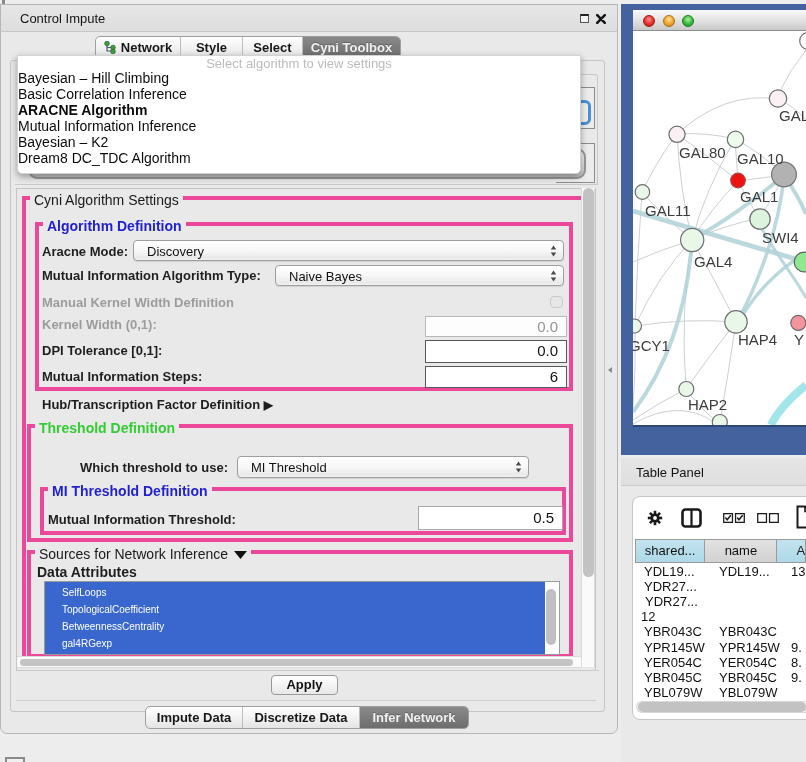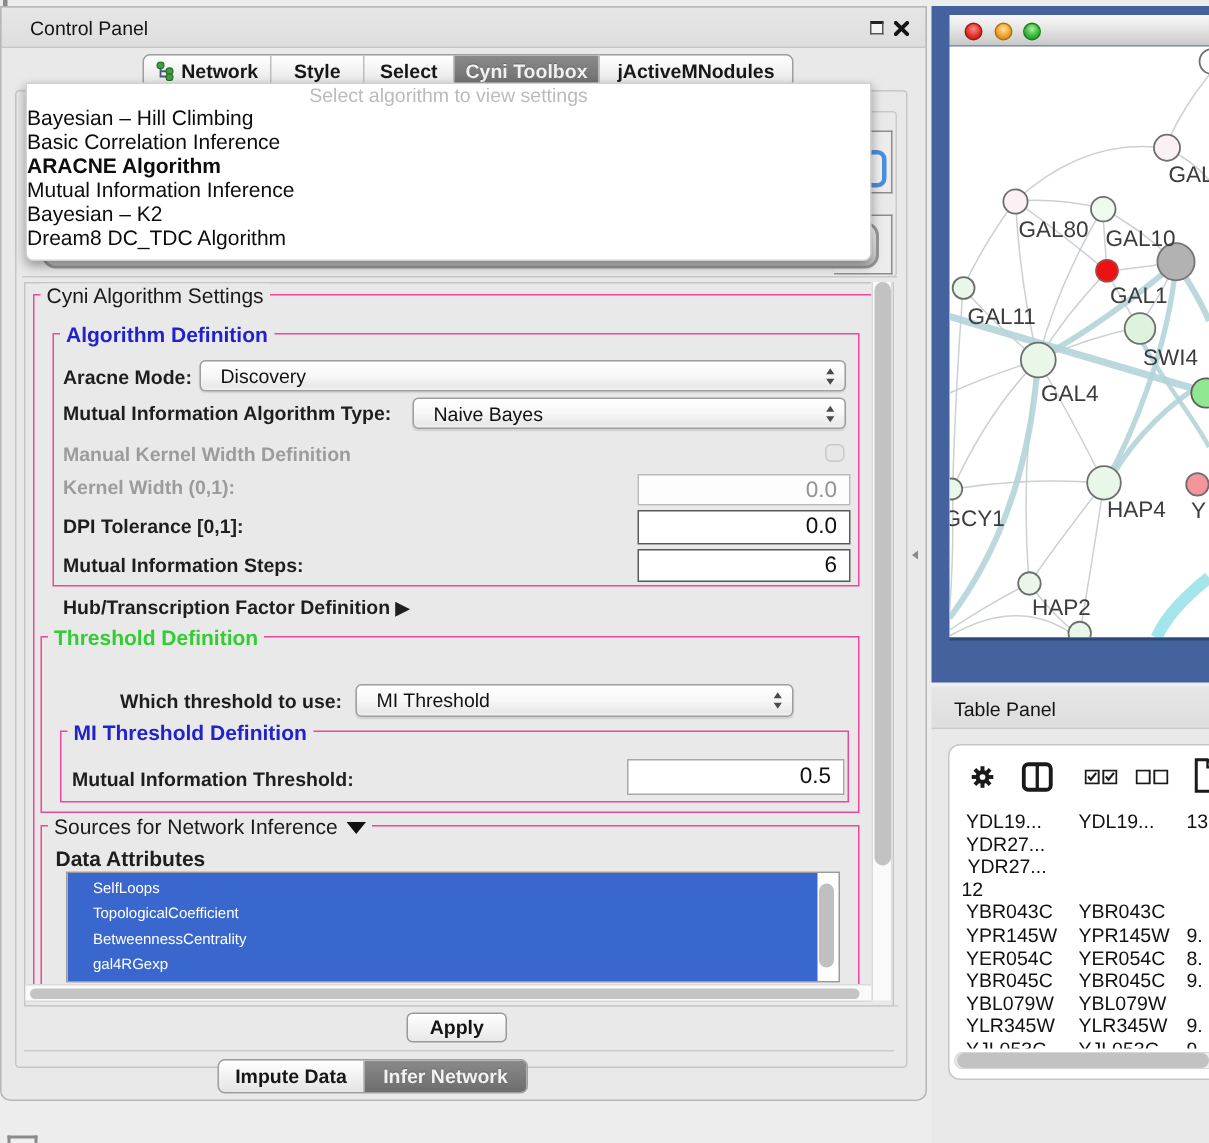--- a/index.html
+++ b/index.html
@@ -1,59 +1,58 @@
 <!DOCTYPE html>
 <html><head>
 <meta charset="utf-8">
 <style>
   * { margin:0; padding:0; box-sizing:border-box; }
   html,body { width:806px; height:762px; overflow:hidden; }
   body { font-family:"Liberation Sans", sans-serif; background:#ededed; position:relative; }
   .abs { position:absolute; }
-  .grp { position:absolute; border:1px solid #ec4899; }
+  .grp { position:absolute; border:4px solid #ec4899; }
   .grp > .gtitle { position:absolute; top:-8px; left:4px; background:#e9e9e9; padding:0 4px; font-size:14px; line-height:16px; white-space:nowrap; }
   .lbl { position:absolute; font-size:13px; font-weight:bold; color:#1e1e1e; white-space:nowrap; }
   .combo { position:absolute; border:1px solid #9e9e9e; border-radius:4px; background:linear-gradient(#ffffff,#f7f7f7 50%,#e9e9e9 88%,#f2f2f2); box-shadow:0 1px 1px rgba(0,0,0,0.10); font-size:13px; color:#111; }
   .combo .ctext { position:absolute; left:13px; top:50%; transform:translateY(-50%); }
   .combo .carr { position:absolute; right:6px; top:50%; transform:translateY(-50%); width:7px; }
   .tfield { position:absolute; background:#fff; border:1px solid #7a7a7a; font-size:14px; color:#111; text-align:right; padding-right:8px; }
   .seg { position:absolute; display:flex; border:1px solid #9e9e9e; border-radius:5px; background:linear-gradient(#ffffff,#f2f2f2 50%,#e4e4e4); overflow:hidden; }
   .seg .s { font-size:13px; font-weight:bold; color:#171717; display:flex; align-items:center; justify-content:center; border-right:1px solid #bdbdbd; white-space:nowrap; }
   .seg .s:last-child { border-right:none; }
   .seg .sel { background:linear-gradient(#8a8a8a,#6d6d6d); color:#f2f2f2; text-shadow:0 -1px 0 rgba(0,0,0,0.25); }
 </style>
 </head>
 <body>
 
 <div class="abs" style="left:2px;top:0;width:3px;height:4px;background:#8a8a8a;"></div>
 
 <div class="abs" id="cpwin" style="left:0;top:4px;width:618px;height:730px;background:#e9e9e9;border:1px solid #b6b6b6;border-radius:0 0 7px 7px;"></div>
 <div class="abs" style="left:0;top:4px;width:618px;height:28px;background:linear-gradient(#e6e6e6,#dedede);border:1px solid #b6b6b6;border-bottom:1px solid #c6c6c6;"></div>
-<div class="abs" style="left:20px;top:11px;font-size:13px;color:#141414;">Control Panel</div>
+<div class="abs" style="left:20px;top:11px;font-size:13px;color:#141414;">Control Impute</div>
 
 <div class="abs" style="left:580px;top:14px;width:9px;height:9px;border:1.5px solid #555;border-top:2px solid #222;background:#f4f4f4;"></div>
 <svg class="abs" style="left:596px;top:14px;" width="10" height="10" viewBox="0 0 10 10">
     <path d="M1.2 1.2 L8.8 8.8 M8.8 1.2 L1.2 8.8" stroke="#161616" stroke-width="2.6" stroke-linecap="round"></path>
   </svg>
 
 <div class="abs" style="left:10px;top:60px;width:595px;height:652px;border:1px solid #c6c6c6;border-radius:3px;background:#e9e9e9;"></div>
 
 <div class="seg" style="left:95px;top:36px;height:23px;">
   <div class="s" style="width:85px;">
     <svg width="13" height="13" viewBox="0 0 13 13" style="margin-right:4px;">
       <path d="M3 3 L3 10 L8 10 M3 6.5 L8 6.5" stroke="#47597a" stroke-width="1.2" fill="none"></path>
       <circle cx="3" cy="2.5" r="2.3" fill="#3f9e3f" stroke="#2a6b2a" stroke-width="0.8"></circle>
       <circle cx="9" cy="6.5" r="2.3" fill="#3f9e3f" stroke="#2a6b2a" stroke-width="0.8"></circle>
       <circle cx="9" cy="10.5" r="2.3" fill="#3f9e3f" stroke="#2a6b2a" stroke-width="0.8"></circle>
     </svg>
     Network</div>
   <div class="s" style="width:62px;">Style</div>
   <div class="s" style="width:60px;text-align:right;">Select</div>
   <div class="s sel" style="width:97px;">Cyni Toolbox</div>
-  <div class="s" style="width:128px;">jActiveMNodules</div>
 </div>
 
 <div class="abs" style="left:560px;top:74px;width:38px;height:111px;border:1px solid #c9c9c9;border-left:none;border-radius:0 3px 3px 0;background:#e9e9e9;"></div>
 <div class="abs" style="left:556px;top:87px;width:39px;height:42px;border:1px solid #8d8d8d;border-left:none;background:#ececec;"></div>
 <div class="abs" style="left:576px;top:100px;width:15px;height:25px;border:3px solid #4a90d9;border-radius:6px;background:#f0f0f0;"></div>
 <div class="abs" style="left:556px;top:143px;width:39px;height:40px;border:1px solid #8d8d8d;border-left:none;background:#ececec;"></div>
 <div class="abs" style="left:28px;top:148px;width:558px;height:31px;border:2px solid #999;border-radius:9px;background:linear-gradient(#f2f2f2,#d8d8d8 70%,#c2c2c2);"></div>
 <div class="abs" style="left:15px;top:184px;width:583px;height:1px;background:#c9c9c9;"></div>
 
 <div class="abs" style="left:17px;top:55px;width:564px;height:119px;background:#fff;border:1px solid #d2d2d2;border-radius:0 0 5px 5px;box-shadow:0 3px 7px rgba(0,0,0,0.35);"></div>
@@ -142,20 +141,21 @@
 
 <div class="abs" style="left:581px;top:188px;width:14px;height:479px;background:#fafafa;border-left:1px solid #dadada;border-right:1px solid #dadada;"></div>
 <div class="abs" style="left:582.5px;top:188px;width:11px;height:389px;background:#c2c2c2;border-radius:6px;"></div>
 
 <div class="abs" style="left:23px;top:670px;width:576px;height:1px;background:#cccccc;"></div>
 
 <div class="abs" style="left:271px;top:674.5px;width:67px;height:20px;background:linear-gradient(#ffffff,#f4f4f4 50%,#e8e8e8);border:1px solid #999;border-radius:4px;text-align:center;font-size:13px;font-weight:bold;color:#141414;line-height:18px;">Apply</div>
 
 <div class="seg" style="left:145px;top:706px;height:23px;">
   <div class="s" style="width:97px;">Impute Data</div>
+  <div class="s" style="width:117px;">Discretize Data</div>
   <div class="s sel" style="width:108px;">Infer Network</div>
 </div>
 
 <div class="abs" style="left:5px;top:757px;width:20px;height:10px;border:2.5px solid #8a8a8a;border-bottom:none;background:#f0f0f0;"></div>
 
 <div class="abs" style="left:608px;top:367px;width:0;height:0;border-top:3px solid transparent;border-bottom:3px solid transparent;border-right:4px solid #8a8a8a;"></div>
 
 <div class="abs" style="left:621px;top:4px;width:185px;height:451px;background:#44639e;"></div>
 <div class="abs" style="left:633px;top:10px;width:173px;height:21px;background:linear-gradient(#f8f8f8,#e8e8e8 40%,#c9c9c9);border-bottom:1px solid #8e8e8e;"></div>
 
@@ -267,20 +267,27 @@
 <svg class="abs" style="left:757px;top:512.5px;" width="22" height="10" viewBox="0 0 24 11">
   <rect x="0.7" y="0.7" width="9.6" height="9.6" fill="none" stroke="#1a1a1a" stroke-width="1.4"></rect>
   <rect x="13.7" y="0.7" width="9.6" height="9.6" fill="none" stroke="#1a1a1a" stroke-width="1.4"></rect>
 </svg>
 <svg class="abs" style="left:796px;top:505px;" width="16" height="24" viewBox="0 0 16 24">
   <path d="M1.5 1.5 L9 1.5 L14 6.5 L14 22.5 L1.5 22.5 Z" fill="none" stroke="#1a1a1a" stroke-width="2"></path>
   <path d="M9 1.5 L9 6.5 L14 6.5" fill="none" stroke="#1a1a1a" stroke-width="1.6"></path>
 </svg>
 
 <div class="abs" style="left:635px;top:539px;width:171px;height:160px;font-size:13px;color:#111;overflow:hidden;">
+  <div style="display:flex;height:24px;border-top:1px solid #9a9a9a;">
+    <div style="width:74px;background:linear-gradient(#c3e3ef,#aed9e8);border:1px solid #9a9a9a;border-top:none;text-align:center;line-height:22px;">shared...</div>
+    <div style="width:76px;background:linear-gradient(#e2e2e2,#d2d2d2);border:1px solid #9a9a9a;border-top:none;border-left:none;text-align:center;line-height:22px;">name</div>
+    <div style="width:30px;background:linear-gradient(#c3e3ef,#aed9e8);border:1px solid #9a9a9a;border-top:none;border-left:none;position:relative;overflow:hidden;">
+        <span style="position:absolute;left:19px;top:3px;font-size:13px;color:#222;">A</span>
+      </div>
+  </div>
   <div style="line-height:15.2px;padding-top:0.5px;">
     <div style="display:flex;">
         <span style="width:74px;padding-left:9px;">YDL19...</span>
         <span style="width:76px;padding-left:10px;">YDL19...</span>
         <span style="padding-left:6px;">13</span>
       </div>
     <div style="display:flex;flex-direction:column;">
         <span style="width:74px;padding-left:9px;">YDR27...</span>
         <span style="width:76px;padding-left:10px;">YDR27...</span>
         <span style="padding-left:6px;">12</span>

